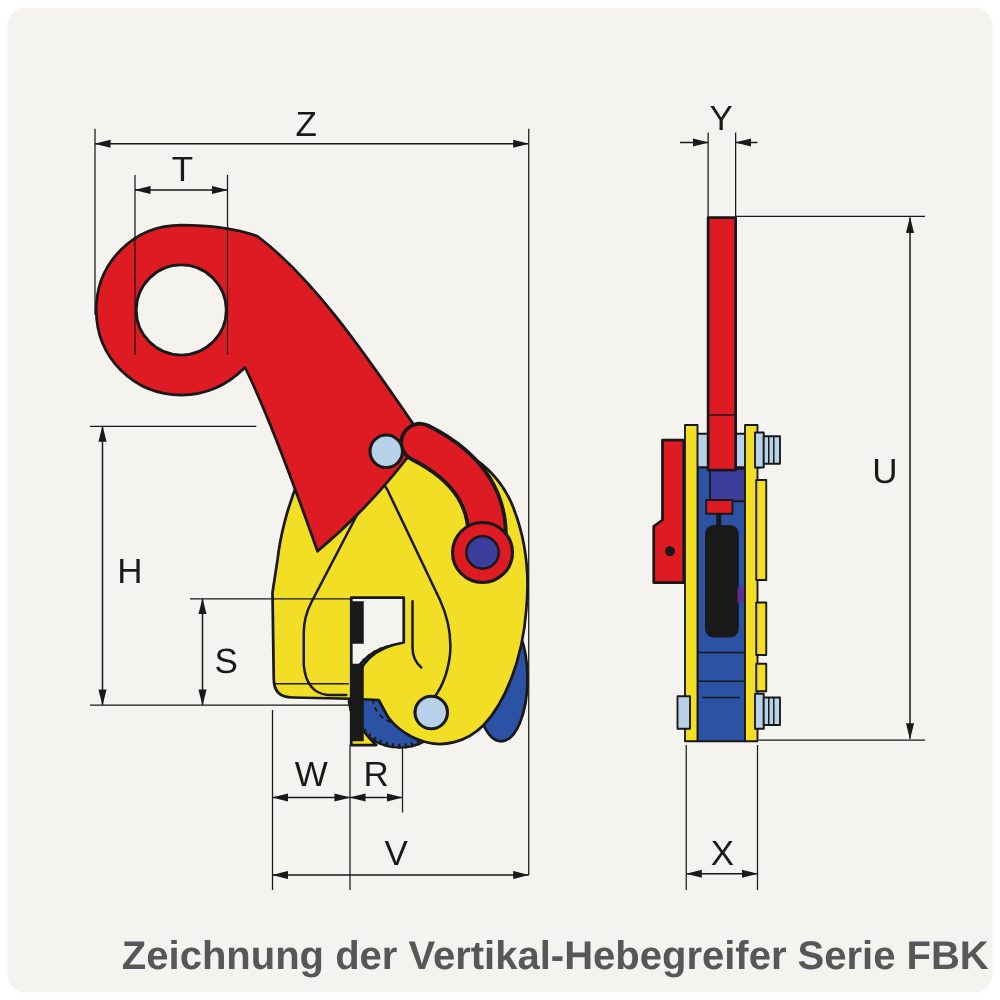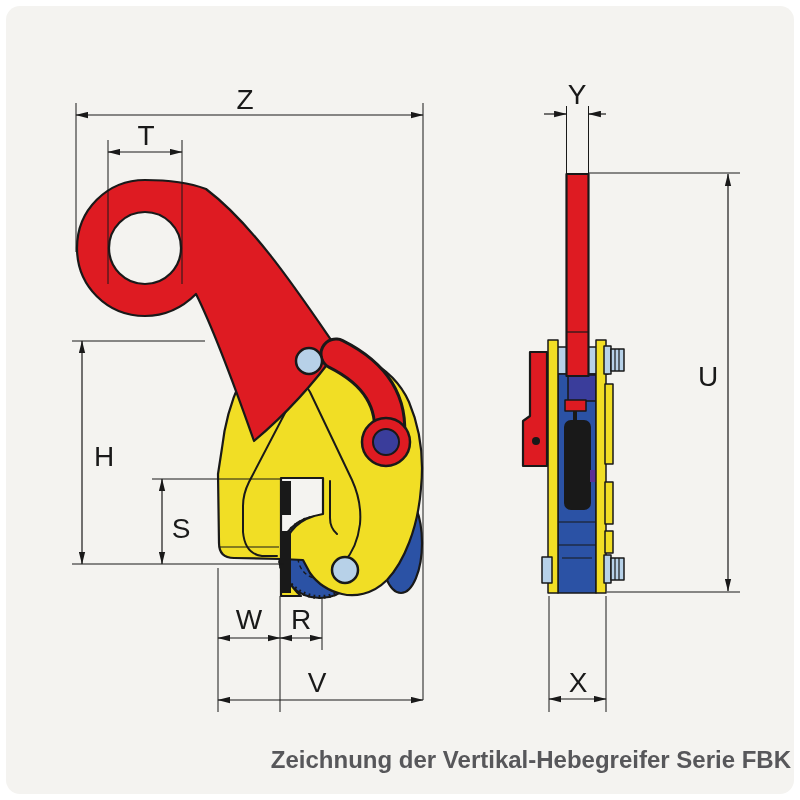--- a/index.html
+++ b/index.html
@@ -5,21 +5,21 @@
   :root{
     --red:#de1b22; --yellow:#f1de25; --blue:#2b52a5; --navy:#3a3d9b;
     --light_blue:#b7d1e8; --purple:#5c2f96; --ink:#191919;
     --background:#f4f3f0; --caption_text:#57575a;
   }
   html,body{margin:0;padding:0;background:#ffffff;}
   .stage{position:relative;width:800px;height:800px;background:#ffffff;overflow:hidden;
          font-family:"Liberation Sans",sans-serif;}
   .panel{position:absolute;inset:6px;background:var(--background);border-radius:14px;}
   svg{position:absolute;left:0;top:0;}
-  .caption{position:absolute;top:746px;right:9px;font-size:24px;font-weight:700;
+  .caption{position:absolute;top:746px;right:9px;font-size:32px;font-weight:700;
            color:var(--caption_text);letter-spacing:0px;white-space:nowrap;}
   
   .red{fill:var(--red);} .yellow{fill:var(--yellow);} .blue{fill:var(--blue);}
   .navy{fill:var(--navy);} .lblue{fill:var(--light_blue);} .purple{fill:var(--purple);}
   .ink{fill:var(--ink);}
   
   .oln{stroke:var(--ink);stroke-width:2.2;stroke-linejoin:round;}
   .oln15{stroke:var(--ink);stroke-width:1.5;stroke-linejoin:round;}
   .ctr{fill:none;stroke:var(--ink);stroke-width:2;stroke-linejoin:round;stroke-linecap:round;}
   .seam{fill:none;stroke:var(--ink);stroke-width:1.2;}

